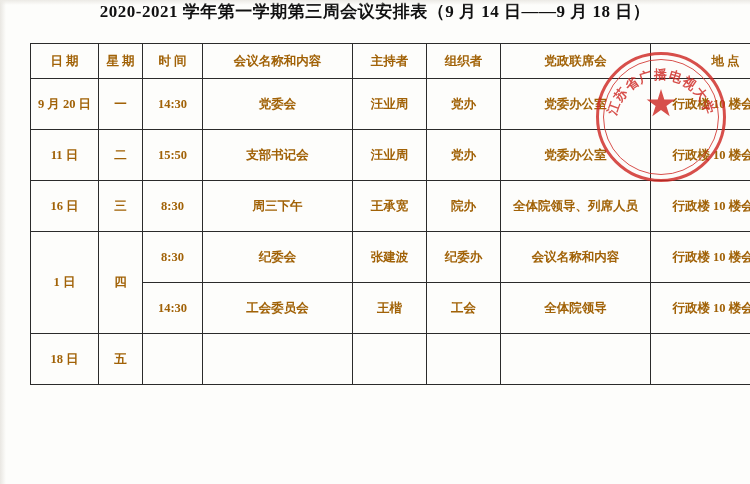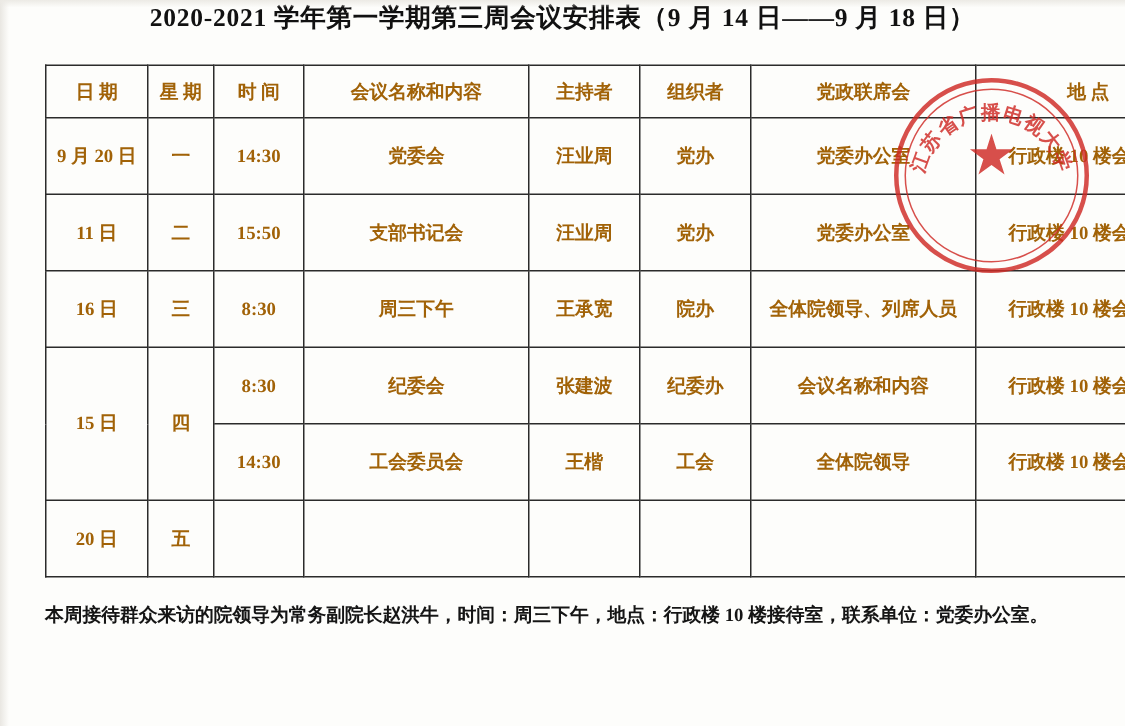--- a/index.html
+++ b/index.html
@@ -199,51 +199,50 @@
         <td>16 日</td>
         <td>三</td>
         <td>8:30</td>
         <td>周三下午</td>
         <td>王承宽</td>
         <td>院办</td>
         <td>全体院领导、列席人员</td>
         <td>行政楼 10 楼会议室</td>
       </tr>
       <tr>
-        <td rowspan="2">15 日</td>
+        <td rowspan="2">1 日</td>
         <td rowspan="2">四</td>
         <td>8:30</td>
         <td>纪委会</td>
         <td>张建波</td>
         <td>纪委办</td>
         <td>会议名称和内容</td>
         <td>行政楼 10 楼会议室</td>
       </tr>
       <tr>
         <td>14:30</td>
         <td>工会委员会</td>
         <td>王楷</td>
         <td>工会</td>
         <td>全体院领导</td>
         <td>行政楼 10 楼会议室</td>
       </tr>
       <tr>
-        <td>20 日</td>
+        <td>18 日</td>
         <td>五</td>
         <td></td>
         <td></td>
         <td></td>
         <td></td>
         <td></td>
         <td></td>
       </tr>
     </tbody>
   </table>
 
-  <div class="note">本周接待群众来访的院领导为常务副院长赵洪牛，时间：周三下午，地点：行政楼 10 楼接待室，联系单位：党委办公室。</div>
 
   <div class="seal">
     <div class="seal-inner"></div>
     <svg class="arc-text" viewBox="0 0 124 124">
       <defs>
         <path id="arcpath" d="M 16,70 A 46,46 0 0 1 108,70" fill="none"></path>
       </defs>
       <text text-anchor="middle">
         <textPath href="#arcpath" startOffset="50%">江苏省广播电视大学</textPath>
       </text>

